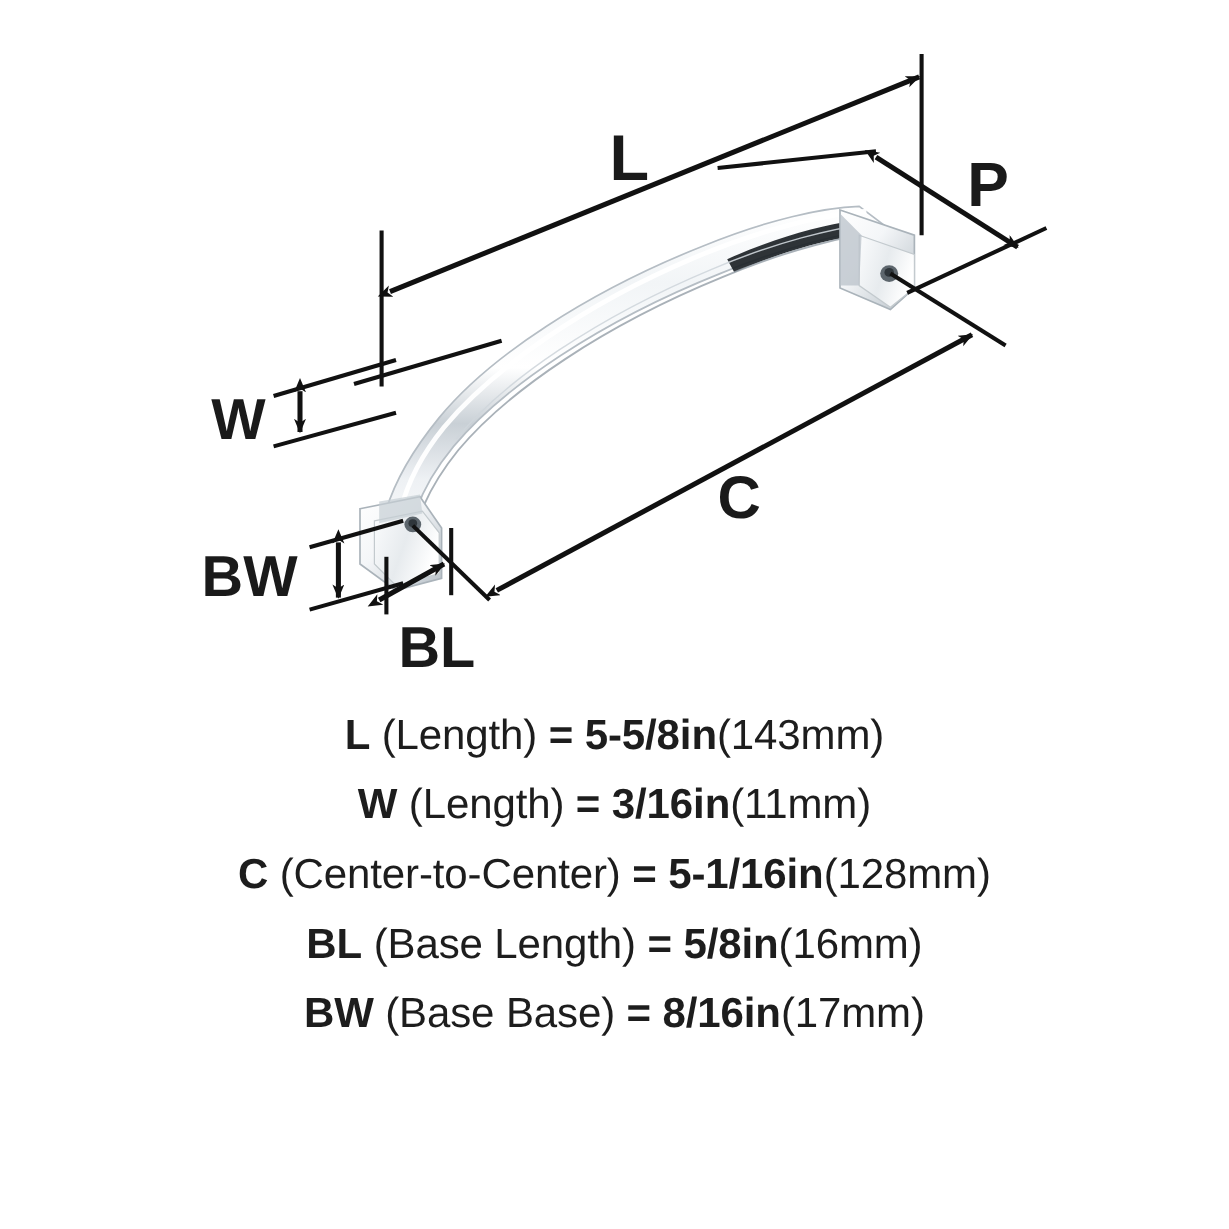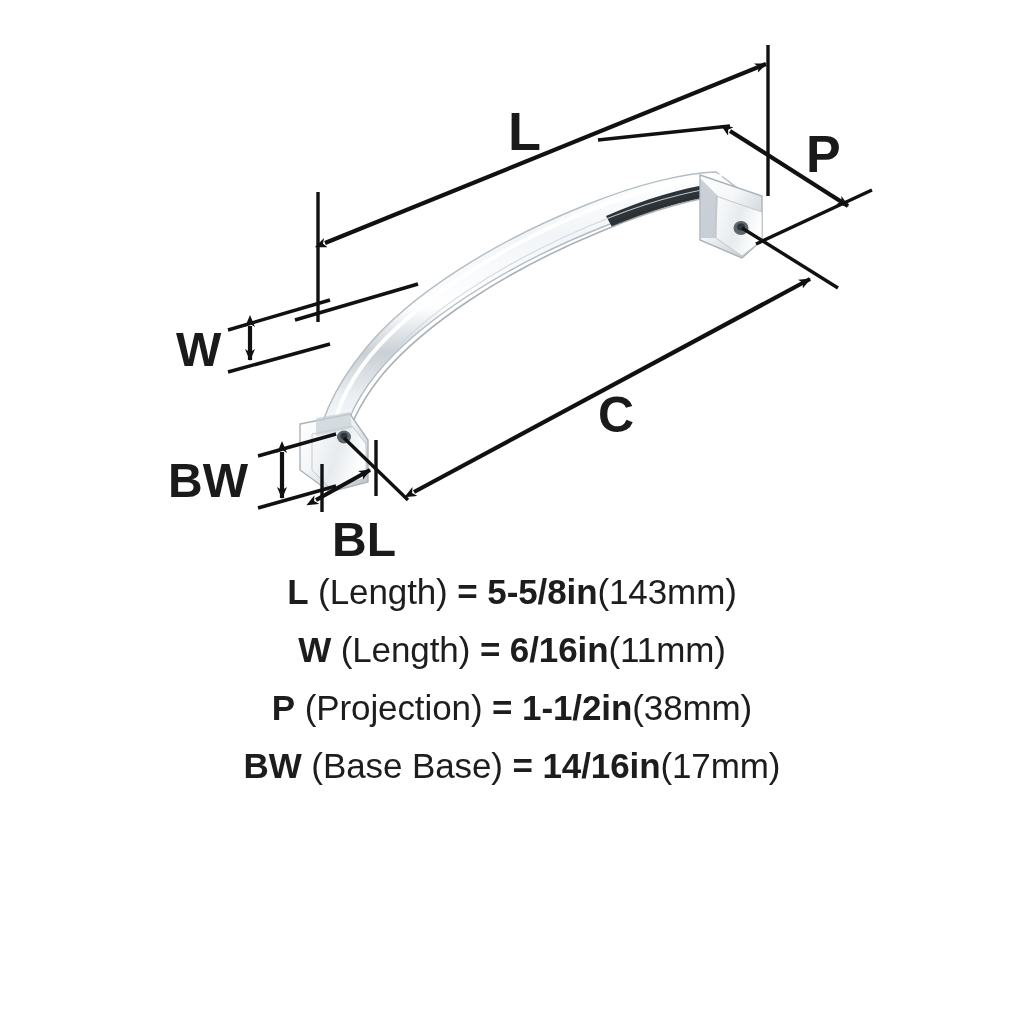--- a/index.html
+++ b/index.html
@@ -33,21 +33,21 @@
     height: 580px;
   }
   .dim-label {
     font-family: "Liberation Sans", sans-serif;
     font-weight: bold;
     fill: #1a1a1a;
   }
   #spec-list {
     position: absolute;
     left: 0;
-    top: 563px;
+    top: 584px;
     width: 1024px;
     display: flex;
     flex-direction: column;
     align-items: center;
   }
   .spec-row {
     font-size: 35px;
     line-height: 58px;
     white-space: nowrap;
     letter-spacing: -0.1px;
@@ -204,33 +204,39 @@
       <span class="spec-code">L</span>
       <span class="spec-name">(Length)</span>
       <span class="spec-eq">=</span>
       <span class="spec-imperial">5-5/8in</span><span class="spec-metric">(143mm)</span>
     </div>
 
     <div class="spec-row">
       <span class="spec-code">W</span>
       <span class="spec-name">(Length)</span>
       <span class="spec-eq">=</span>
-      <span class="spec-imperial">6/16in</span><span class="spec-metric">(11mm)</span>
-    </div>
-
-    <div class="spec-row">
-      <span class="spec-code">P</span>
-      <span class="spec-name">(Projection)</span>
-      <span class="spec-eq">=</span>
-      <span class="spec-imperial">1-1/2in</span><span class="spec-metric">(38mm)</span>
-    </div>
-
-
+      <span class="spec-imperial">3/16in</span><span class="spec-metric">(11mm)</span>
+    </div>
+
+
+    <div class="spec-row">
+      <span class="spec-code">C</span>
+      <span class="spec-name">(Center-to-Center)</span>
+      <span class="spec-eq">=</span>
+      <span class="spec-imperial">5-1/16in</span><span class="spec-metric">(128mm)</span>
+    </div>
+
+    <div class="spec-row">
+      <span class="spec-code">BL</span>
+      <span class="spec-name">(Base Length)</span>
+      <span class="spec-eq">=</span>
+      <span class="spec-imperial">5/8in</span><span class="spec-metric">(16mm)</span>
+    </div>
 
     <div class="spec-row">
       <span class="spec-code">BW</span>
       <span class="spec-name">(Base Base)</span>
       <span class="spec-eq">=</span>
-      <span class="spec-imperial">14/16in</span><span class="spec-metric">(17mm)</span>
+      <span class="spec-imperial">8/16in</span><span class="spec-metric">(17mm)</span>
     </div>
 
   </div>
 </div>
 
 </body></html>

